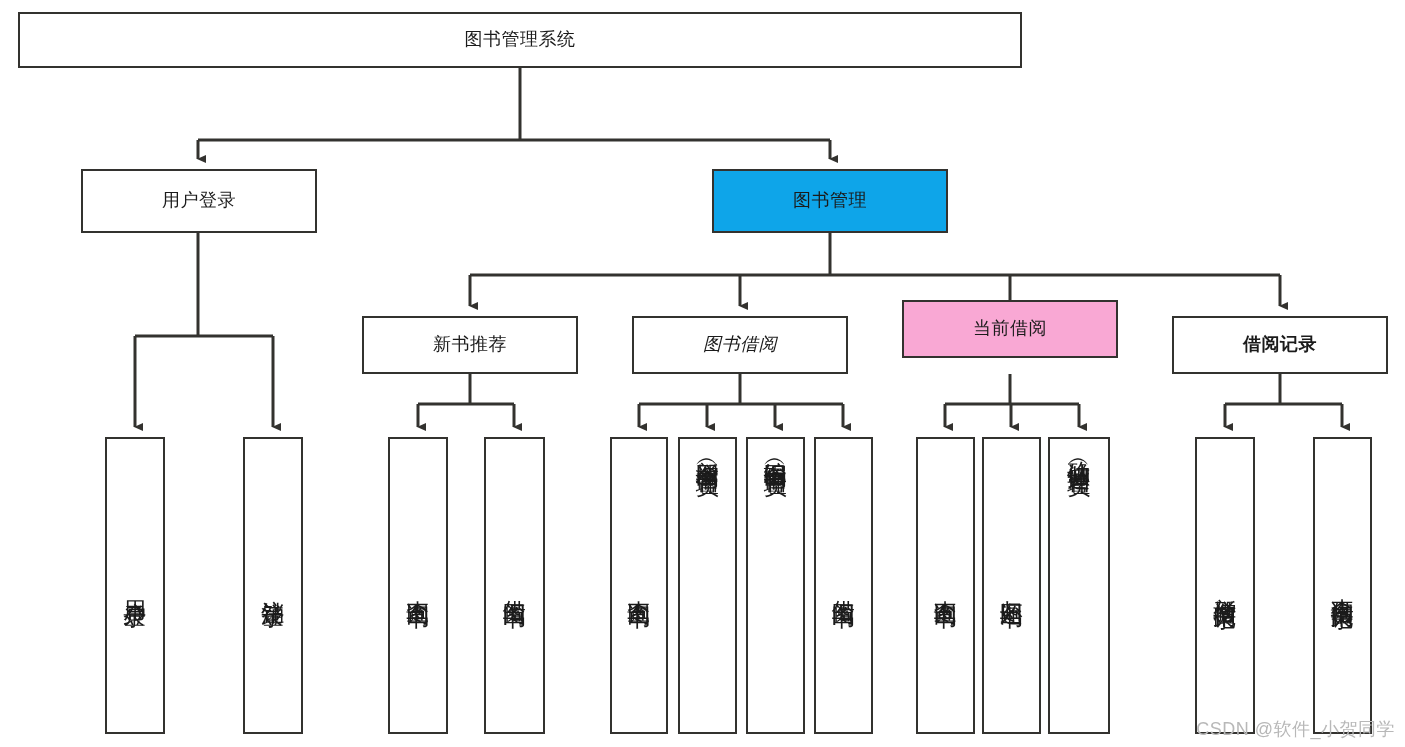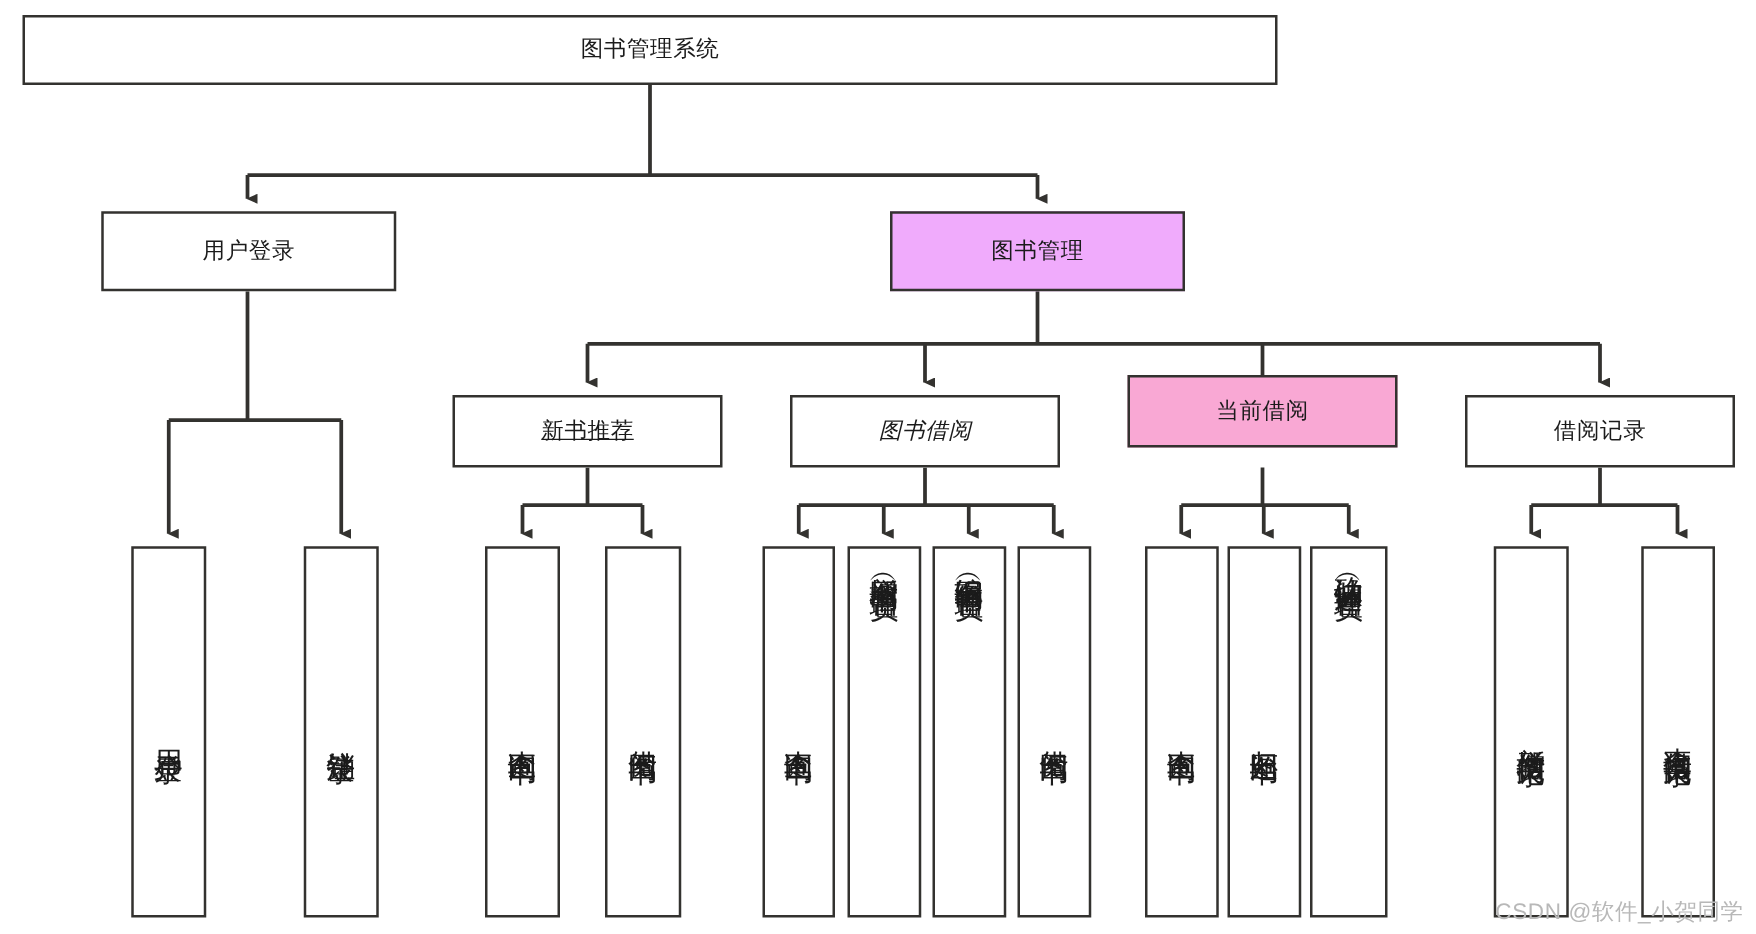--- a/index.html
+++ b/index.html
@@ -120,33 +120,33 @@
       </g>
   </svg>
 
   <div id="node-layer">
       <div class="node-box" style="left: 18px; top: 12px; width: 1004px; height: 56px; border-color: rgb(51, 50, 47); background: rgb(255, 255, 255);">
         <span class="node-label-h" style="color: rgb(27, 27, 27);">图书管理系统</span>
       </div>
       <div class="node-box" style="left: 81px; top: 169px; width: 236px; height: 64px; border-color: rgb(51, 50, 47); background: rgb(255, 255, 255);">
         <span class="node-label-h" style="color: rgb(27, 27, 27);">用户登录</span>
       </div>
-      <div class="node-box" style="left: 712px; top: 169px; width: 236px; height: 64px; border-color: rgb(51, 50, 47); background: #f0abfc;">
+      <div class="node-box" style="left: 712px; top: 169px; width: 236px; height: 64px; border-color: rgb(51, 50, 47); background: #0ea5e9;">
         <span class="node-label-h" style="color: rgb(27, 27, 27);">图书管理</span>
       </div>
-      <div class="node-box" style="left: 362px; top: 316px; width: 216px; height: 58px; border-color: rgb(51, 50, 47); background: rgb(255, 255, 255); text-decoration: underline;">
+      <div class="node-box" style="left: 362px; top: 316px; width: 216px; height: 58px; border-color: rgb(51, 50, 47); background: rgb(255, 255, 255);">
         <span class="node-label-h" style="color: rgb(27, 27, 27);">新书推荐</span>
       </div>
       <div class="node-box" style="left: 632px; top: 316px; width: 216px; height: 58px; border-color: rgb(51, 50, 47); background: rgb(255, 255, 255); font-style: italic;">
         <span class="node-label-h" style="color: rgb(27, 27, 27);">图书借阅</span>
       </div>
       <div class="node-box" style="left: 902px; top: 300px; width: 216px; height: 58px; border-color: rgb(51, 50, 47); background: #f9a8d4;">
         <span class="node-label-h" style="color: rgb(27, 27, 27);">当前借阅</span>
       </div>
-      <div class="node-box" style="left: 1172px; top: 316px; width: 216px; height: 58px; border-color: rgb(51, 50, 47); background: rgb(255, 255, 255);">
+      <div class="node-box" style="left: 1172px; top: 316px; width: 216px; height: 58px; border-color: rgb(51, 50, 47); background: rgb(255, 255, 255); font-weight: bold;">
         <span class="node-label-h" style="color: rgb(27, 27, 27);">借阅记录</span>
       </div>
       <div class="node-box leaf-box center-v" style="left: 105px; top: 437px; width: 60px; height: 297px; border-color: rgb(51, 50, 47); background: rgb(255, 255, 255);">
         <span class="node-label-v" style="color: rgb(27, 27, 27);">用户登录</span>
       </div>
       <div class="node-box leaf-box center-v" style="left: 243px; top: 437px; width: 60px; height: 297px; border-color: rgb(51, 50, 47); background: rgb(255, 255, 255);">
         <span class="node-label-v" style="color: rgb(27, 27, 27);">注销登录</span>
       </div>
       <div class="node-box leaf-box center-v" style="left: 388px; top: 437px; width: 60px; height: 297px; border-color: rgb(51, 50, 47); background: rgb(255, 255, 255);">
         <span class="node-label-v" style="color: rgb(27, 27, 27);">查询图书</span>

